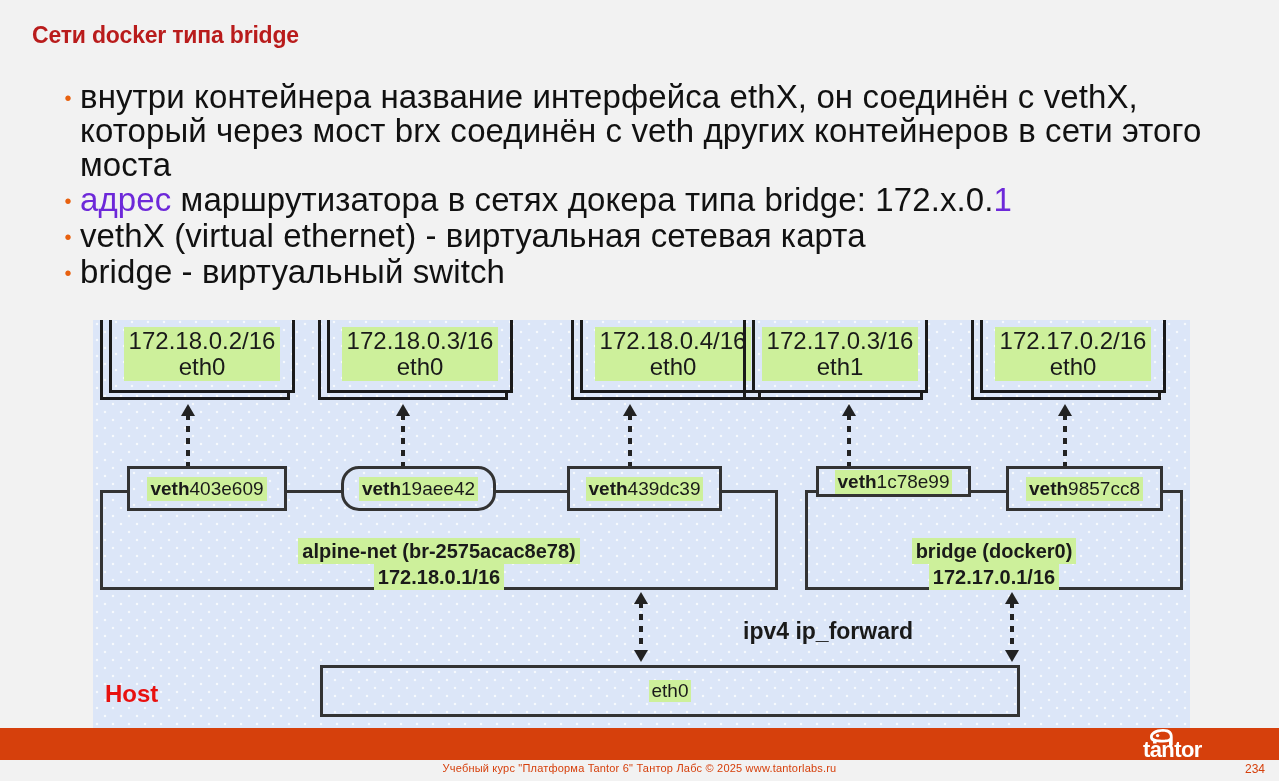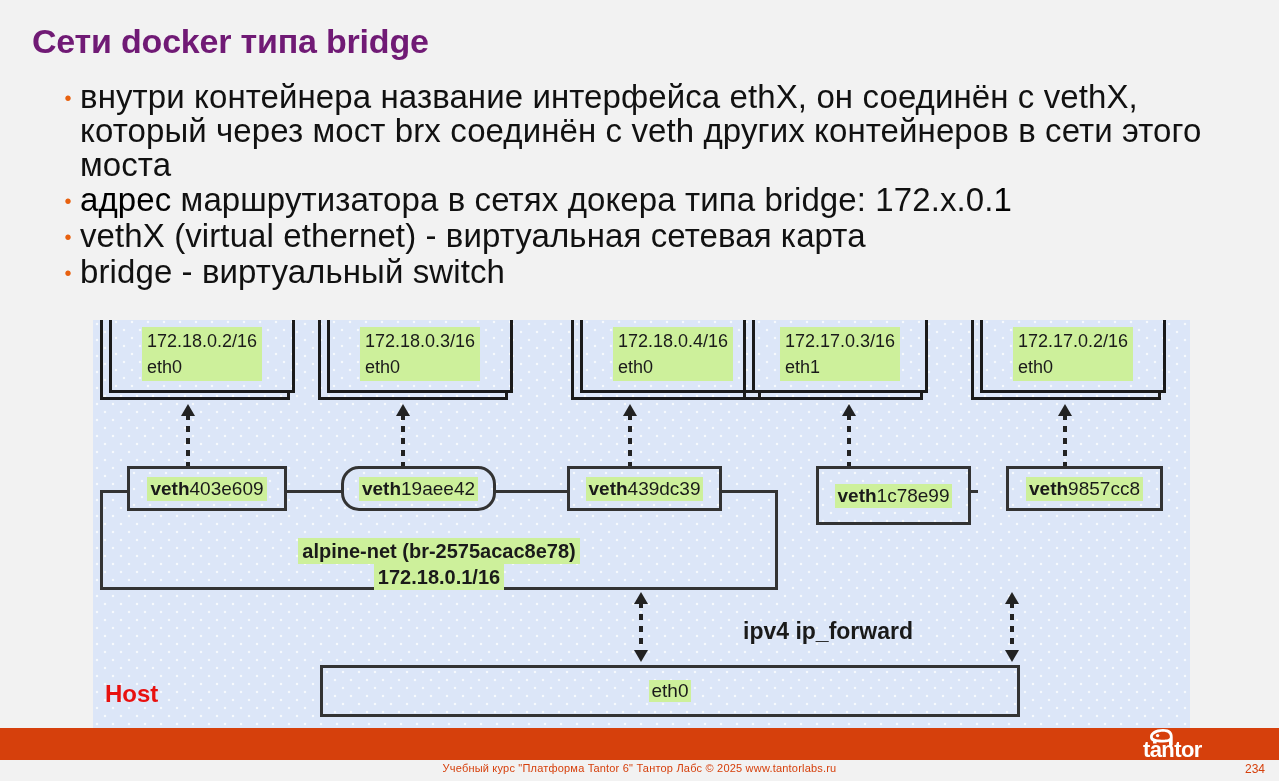--- a/index.html
+++ b/index.html
@@ -15,23 +15,23 @@
     overflow: hidden;
     font-family: "Liberation Sans", sans-serif;
     background: #f2f2f2;
   }
 
   
   #slide-title {
     position: absolute;
     left: 32px;
     top: 22px;
-    font-size: 34px;
+    font-size: 23px;
     font-weight: bold;
-    color: #701a75;
+    color: #b91c1c;
     letter-spacing: -0.2px;
     white-space: nowrap;
   }
 
   
   #bullets {
     position: absolute;
     left: 56px;
     top: 80px;
     width: 1150px;
@@ -49,21 +49,21 @@
     line-height: 34px;
     text-align: center;
     padding-top: 1px;
   }
   .bullet-text {
     font-size: 33px;
     line-height: 34px;
     color: #111111;
     letter-spacing: 0.1px;
   }
-  .green { color: #000000; }
+  .green { color: #6d28d9; }
 
   
   #diagram {
     position: absolute;
     left: 93px;
     top: 320px;
     width: 1097px;
     height: 408px;
     background-color: #dce6f8;
     background-image:
@@ -94,22 +94,23 @@
     display: flex;
     align-items: center;
     justify-content: center;
   }
   .hl {
     background: #cdf09b;
     display: inline-block;
     padding: 1px 5px;
   }
   .ip-label {
-    font-size: 18px;
+    font-size: 24px;
     color: #1a1a1a;
+    text-align: center;
     line-height: 26px;
     white-space: pre;
   }
 
   
   .veth-box {
     position: absolute;
     border: 3px solid #333333;
     background-color: #dce6f8;
     background-image:
@@ -348,31 +349,37 @@
   <div class="hline" style="left:373px; top:170px; width:85px;"></div>
   <div class="hline" style="left:800px; top:170px; width:85px;"></div>
 
   <div class="bridge-box" style="left:7px; top:170px; width:678px; height:100px;">
     <div class="bridge-label" style="top:45px;">
       <span>alpine-net (br-2575acac8e78)</span><br>
       <span>172.18.0.1/16</span>
     </div>
   </div>
 
+  <div class="bridge-box" style="left:712px; top:170px; width:378px; height:100px;">
+    <div class="bridge-label" style="top:45px;">
+      <span>bridge (docker0)</span><br>
+      <span>172.17.0.1/16</span>
+    </div>
+  </div>
 
   <div class="veth-box" style="left:34px; top:146px; width:160px; height:45px;">
     <div class="veth-label"><b>veth</b><span>403e609</span></div>
   </div>
   <div class="veth-box" style="left:248px; top:146px; width:155px; height:45px;border-radius:18px;">
     <div class="veth-label"><b>veth</b><span>19aee42</span></div>
   </div>
   <div class="veth-box" style="left:474px; top:146px; width:155px; height:45px;">
     <div class="veth-label"><b>veth</b><span>439dc39</span></div>
   </div>
-  <div class="veth-box" style="left:723px; top:146px; width:155px; height:59px;">
+  <div class="veth-box" style="left:723px; top:146px; width:155px; height:31px;">
     <div class="veth-label"><b>veth</b><span>1c78e99</span></div>
   </div>
   <div class="veth-box" style="left:913px; top:146px; width:157px; height:45px;">
     <div class="veth-label"><b>veth</b><span>9857cc8</span></div>
   </div>
 
   <div class="darrow" style="left:541px; top:272px; height:70px;">
     <div class="head-up"></div>
       <div class="stem"></div>
       <div class="head-dn"></div>

